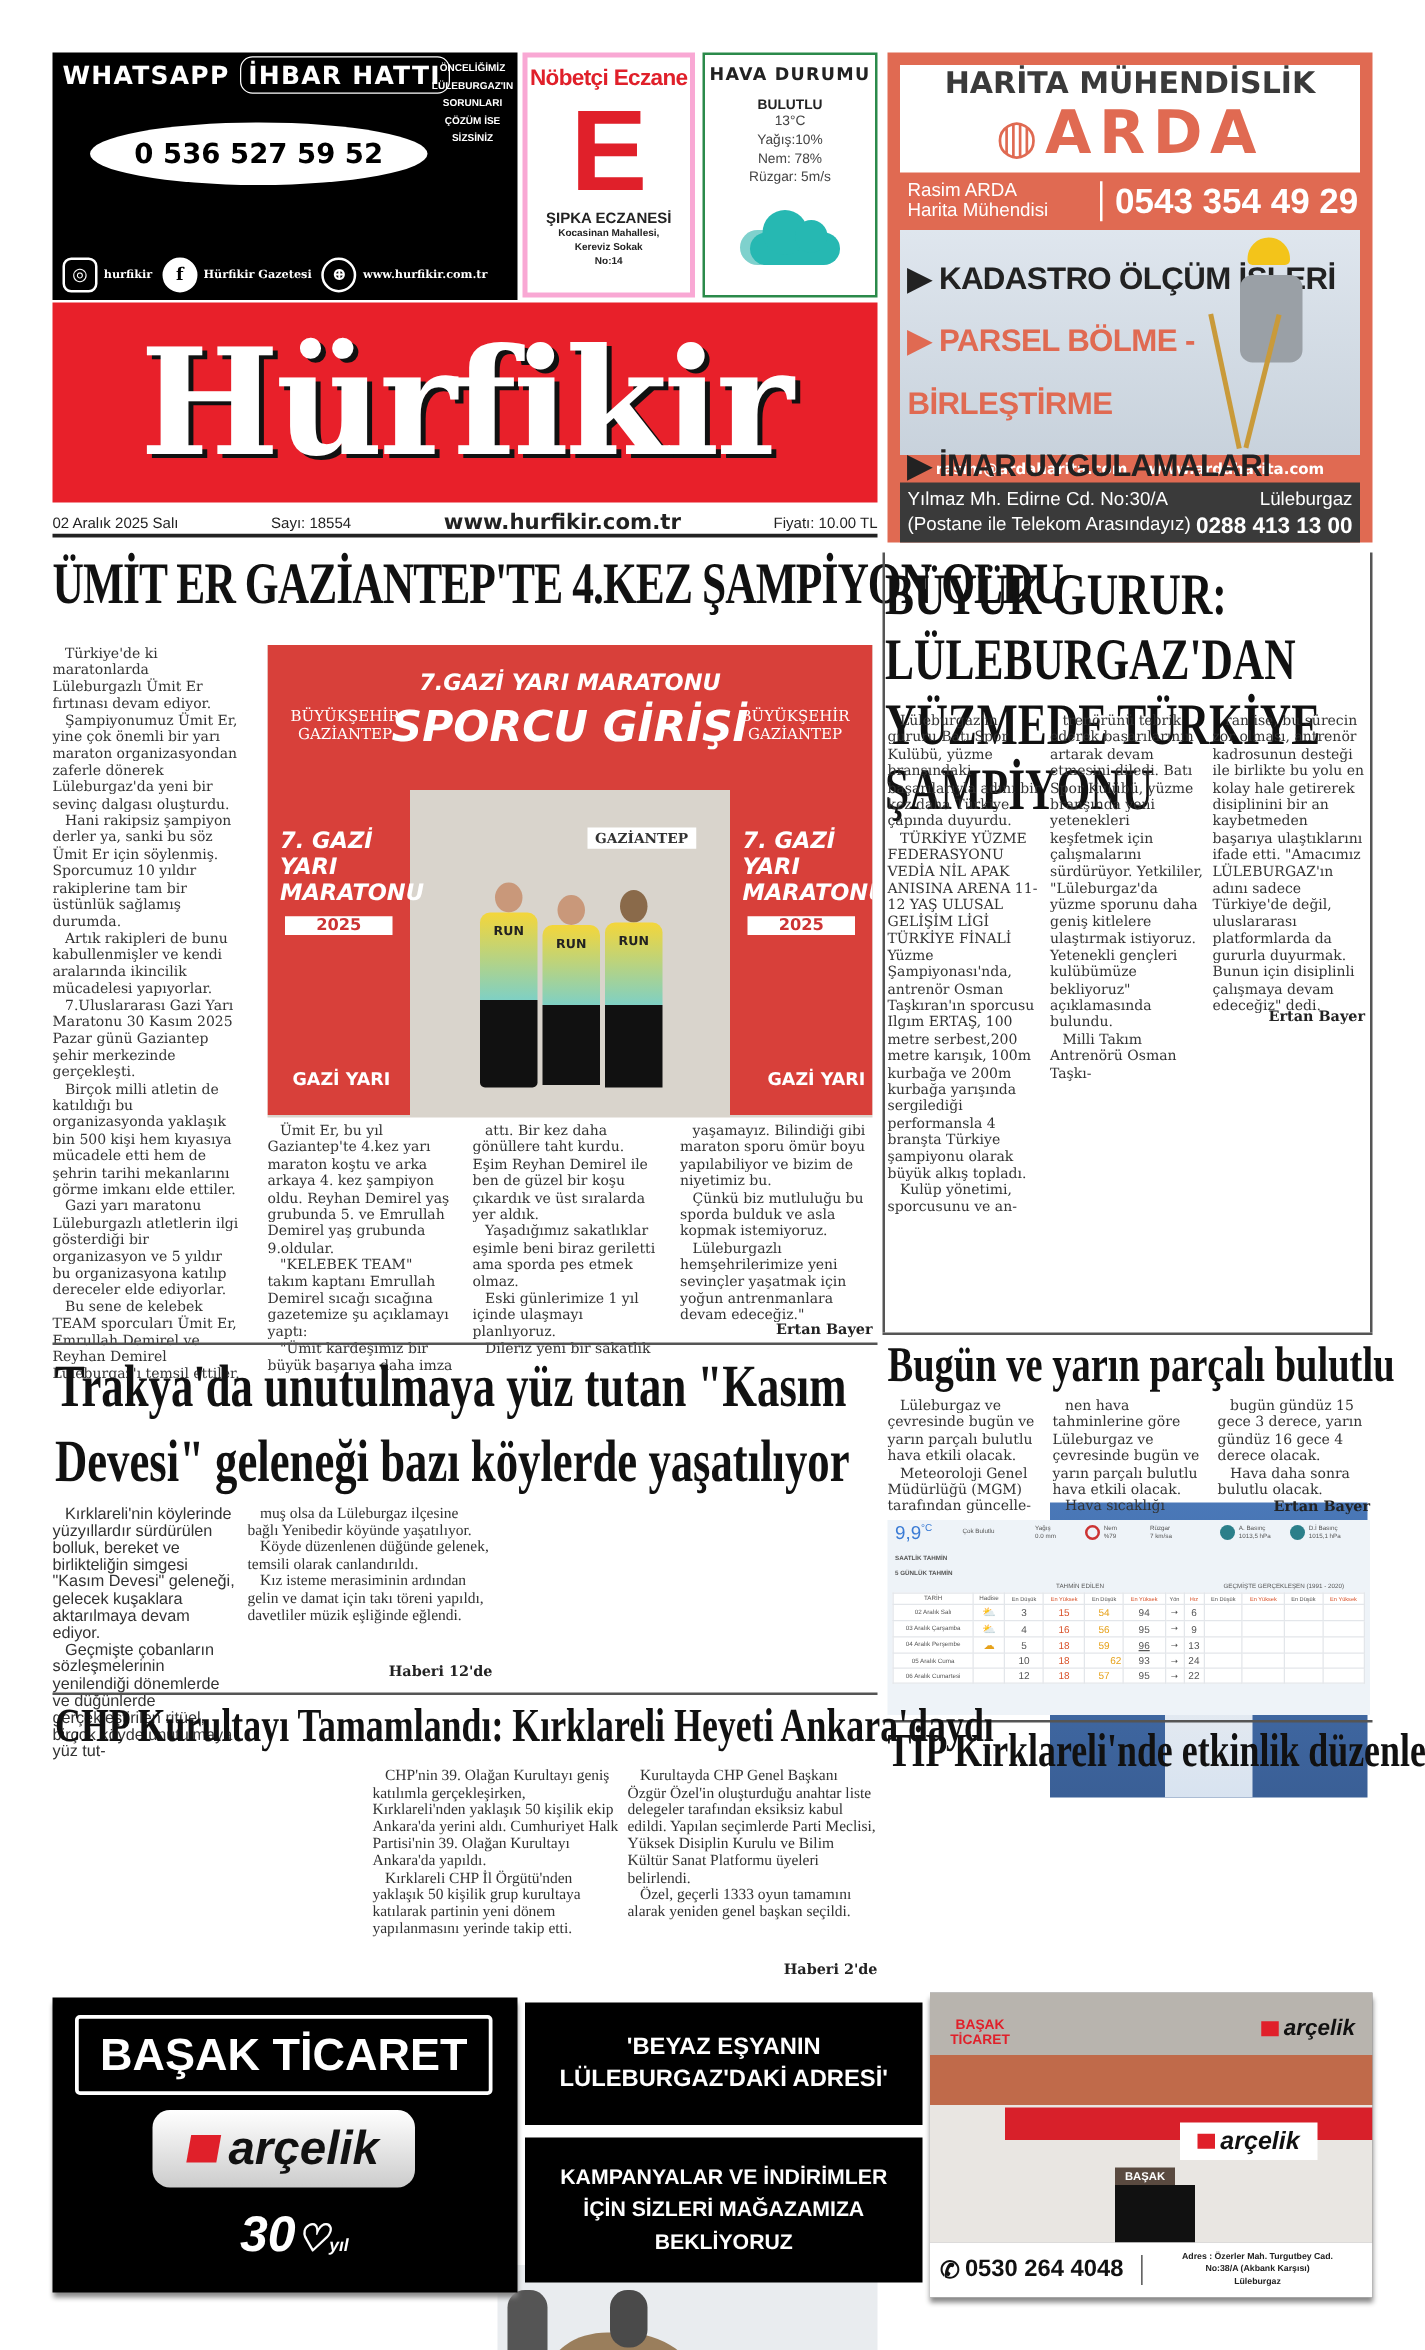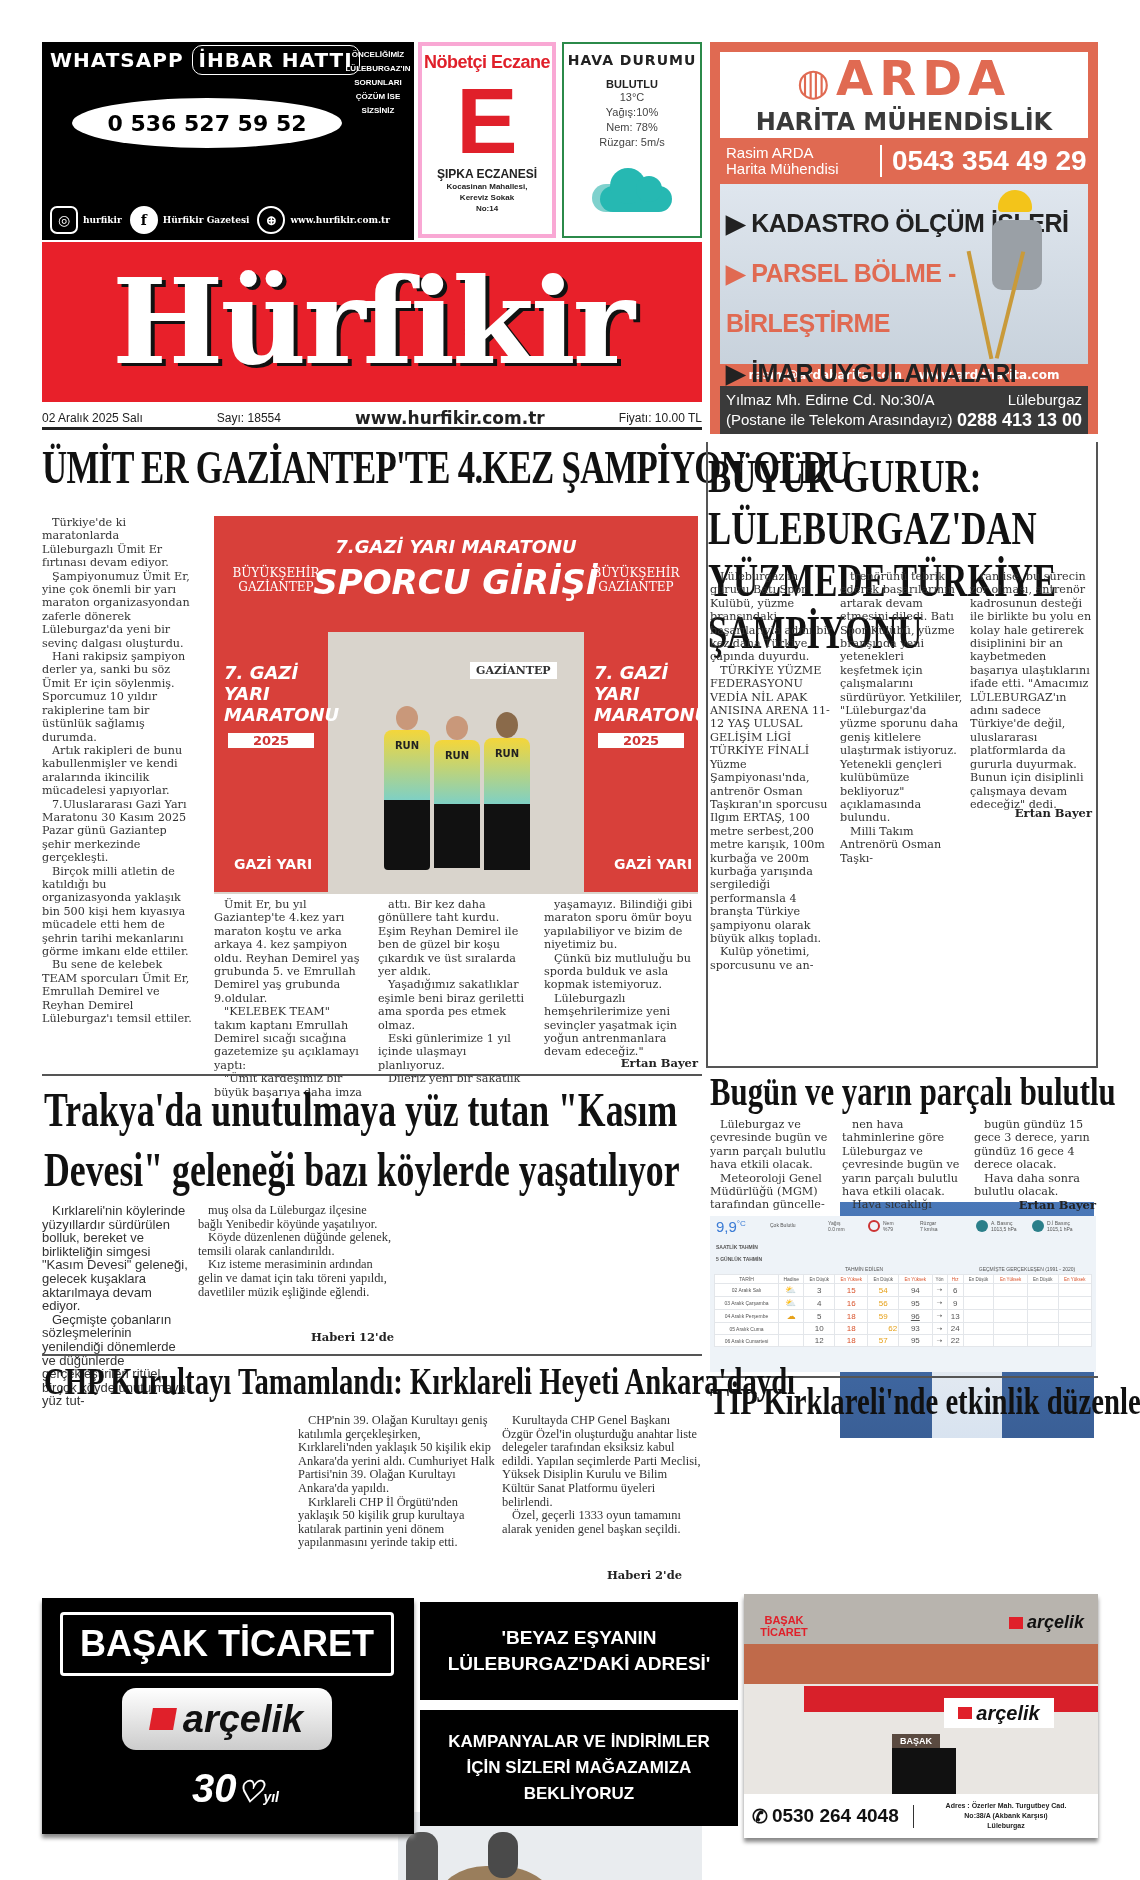--- a/index.html
+++ b/index.html
@@ -114,22 +114,22 @@
 </div>
 <div id="dateline" class="abs">
   <span>02 Aralık 2025 Salı</span>
   <span>Sayı: 18554</span>
   <span class="url">www.hurfikir.com.tr</span>
   <span>Fiyatı: 10.00 TL</span>
 </div>
 
 <div id="arda" class="abs">
   <div id="arda-top">
+    <div id="arda-sub">HARİTA MÜHENDİSLİK</div>
     <div id="arda-logo"><span style="font-size:38px">◍</span><span>ARDA</span></div>
-    <div id="arda-sub">HARİTA MÜHENDİSLİK</div>
   </div>
   <div id="arda-mid">
     <div class="who">
         <div>Rasim ARDA</div>
         <div>Harita Mühendisi</div>
       </div>
     <div class="ph">0543 354 49 29</div>
   </div>
   <div id="arda-img">
     <div class="abs" style="right:40px;top:6px;width:80px;height:160px;">
@@ -156,20 +156,21 @@
 </div>
 
 <div class="abs headline" style="left:42px;top:444px;font-size:47px;transform:scaleX(.74);white-space:nowrap;letter-spacing:-1px">ÜMİT ER GAZİANTEP'TE 4.KEZ ŞAMPİYON OLDU</div>
 <div class="abs body" style="left:42px;top:516px;width:152px">
   <p>Türkiye'de ki maratonlarda Lüleburgazlı Ümit Er fırtınası devam ediyor.</p>
   <p>Şampiyonumuz Ümit Er, yine çok önemli bir yarı maraton organizasyondan zaferle dönerek Lüleburgaz'da yeni bir sevinç dalgası oluşturdu.</p>
   <p>Hani rakipsiz şampiyon derler ya, sanki bu söz Ümit Er için söylenmiş. Sporcumuz 10 yıldır rakiplerine tam bir üstünlük sağlamış durumda.</p>
   <p>Artık rakipleri de bunu kabullenmişler ve kendi aralarında ikincilik mücadelesi yapıyorlar.</p>
   <p>7.Uluslararası Gazi Yarı Maratonu 30 Kasım 2025 Pazar günü Gaziantep şehir merkezinde gerçekleşti.</p>
   <p>Birçok milli atletin de katıldığı bu organizasyonda yaklaşık bin 500 kişi hem kıyasıya mücadele etti hem de şehrin tarihi mekanlarını görme imkanı elde ettiler.</p>
+  <p>Gazi yarı maratonu Lüleburgazlı atletlerin ilgi gösterdiği bir organizasyon ve 5 yıldır bu organizasyona katılıp dereceler elde ediyorlar.</p>
   <p>Bu sene de kelebek TEAM sporcuları Ümit Er, Emrullah Demirel ve Reyhan Demirel Lüleburgaz'ı temsil ettiler.</p>
 </div>
 <div class="abs photo" style="left:214px;top:516px;width:484px;height:378px;background:#d9d4cc">
   <div class="abs" style="left:0;top:0;width:484px;height:116px;background:#d8403a"></div>
   <div class="abs" style="left:0;top:20px;width:484px;text-align:center;color:#fff;font:italic bold 18px 'DejaVu Sans',sans-serif">7.GAZİ YARI MARATONU</div>
   <div class="abs" style="left:0;top:46px;width:484px;text-align:center;color:#fff;font:italic bold 34px 'DejaVu Sans',sans-serif">SPORCU GİRİŞİ</div>
   <div class="abs" style="left:12px;top:50px;width:100px;color:#fff;font:12px 'DejaVu Serif',serif;text-align:center">BÜYÜKŞEHİR GAZİANTEP</div>
   <div class="abs" style="left:372px;top:50px;width:100px;color:#fff;font:12px 'DejaVu Serif',serif;text-align:center">BÜYÜKŞEHİR GAZİANTEP</div>
   <div class="abs" style="left:0;top:116px;width:114px;height:260px;background:#d8403a">
     <div style="color:#fff;font:italic bold 18px 'DejaVu Sans',sans-serif;padding:30px 10px 0">7. GAZİ YARI MARATONU</div>
@@ -408,21 +409,21 @@
 <div class="abs headline" style="left:44px;top:1362px;font-size:38px;transform:scaleX(.755);white-space:nowrap">CHP Kurultayı Tamamlandı: Kırklareli Heyeti Ankara'daydı</div>
 
 <div class="abs body" style="left:298px;top:1414px;width:200px;font-family:'Liberation Serif',serif;font-size:12.4px;line-height:13.6px">
   <p>CHP'nin 39. Olağan Kurultayı geniş katılımla gerçekleşirken, Kırklareli'nden yaklaşık 50 kişilik ekip Ankara'da yerini aldı. Cumhuriyet Halk Partisi'nin 39. Olağan Kurultayı Ankara'da yapıldı.</p>
   <p>Kırklareli CHP İl Örgütü'nden yaklaşık 50 kişilik grup kurultaya katılarak partinin yeni dönem yapılanmasını yerinde takip etti.</p>
 </div>
 <div class="abs body" style="left:502px;top:1414px;width:200px;font-family:'Liberation Serif',serif;font-size:12.4px;line-height:13.6px">
   <p>Kurultayda CHP Genel Başkanı Özgür Özel'in oluşturduğu anahtar liste delegeler tarafından eksiksiz kabul edildi. Yapılan seçimlerde Parti Meclisi, Yüksek Disiplin Kurulu ve Bilim Kültür Sanat Platformu üyeleri belirlendi.</p>
   <p>Özel, geçerli 1333 oyun tamamını alarak yeniden genel başkan seçildi.</p>
 </div>
-<div class="abs byline" style="left:482px;top:1568px;width:200px">Haberi 2'de</div>
+<div class="abs byline" style="left:502px;top:1568px;width:200px">Haberi 2'de</div>
 
 <div class="abs headline" style="left:710px;top:1382px;font-size:38px;transform:scaleX(.755);white-space:nowrap">TİP Kırklareli'nde etkinlik düzenlendi</div>
 
 <div class="abs" style="left:42px;top:1598px;width:372px;height:236px;background:#000;box-shadow:0 4px 4px #888">
   <div class="abs" style="left:18px;top:14px;width:334px;height:64px;border:3px solid #fff;border-radius:4px;color:#fff;font:bold 36px 'Liberation Sans',sans-serif;display:flex;align-items:center;justify-content:center">BAŞAK TİCARET</div>
   <div class="abs" style="left:80px;top:90px;width:210px;height:62px;border-radius:14px;background:linear-gradient(#fff,#ccc);display:flex;align-items:center;justify-content:center;gap:8px">
     <span style="width:24px;height:22px;background:#e0202a;transform:skew(-10deg)"></span>
     <span style="font:italic bold 38px 'Liberation Sans',sans-serif;color:#111">arçelik</span>
   </div>
   <div class="abs" style="left:150px;top:168px;color:#fff;font:italic bold 40px 'Liberation Sans',sans-serif"><span>30</span><span style="font-size:30px">♡</span><span style="font-size:14px">yıl</span></div>

